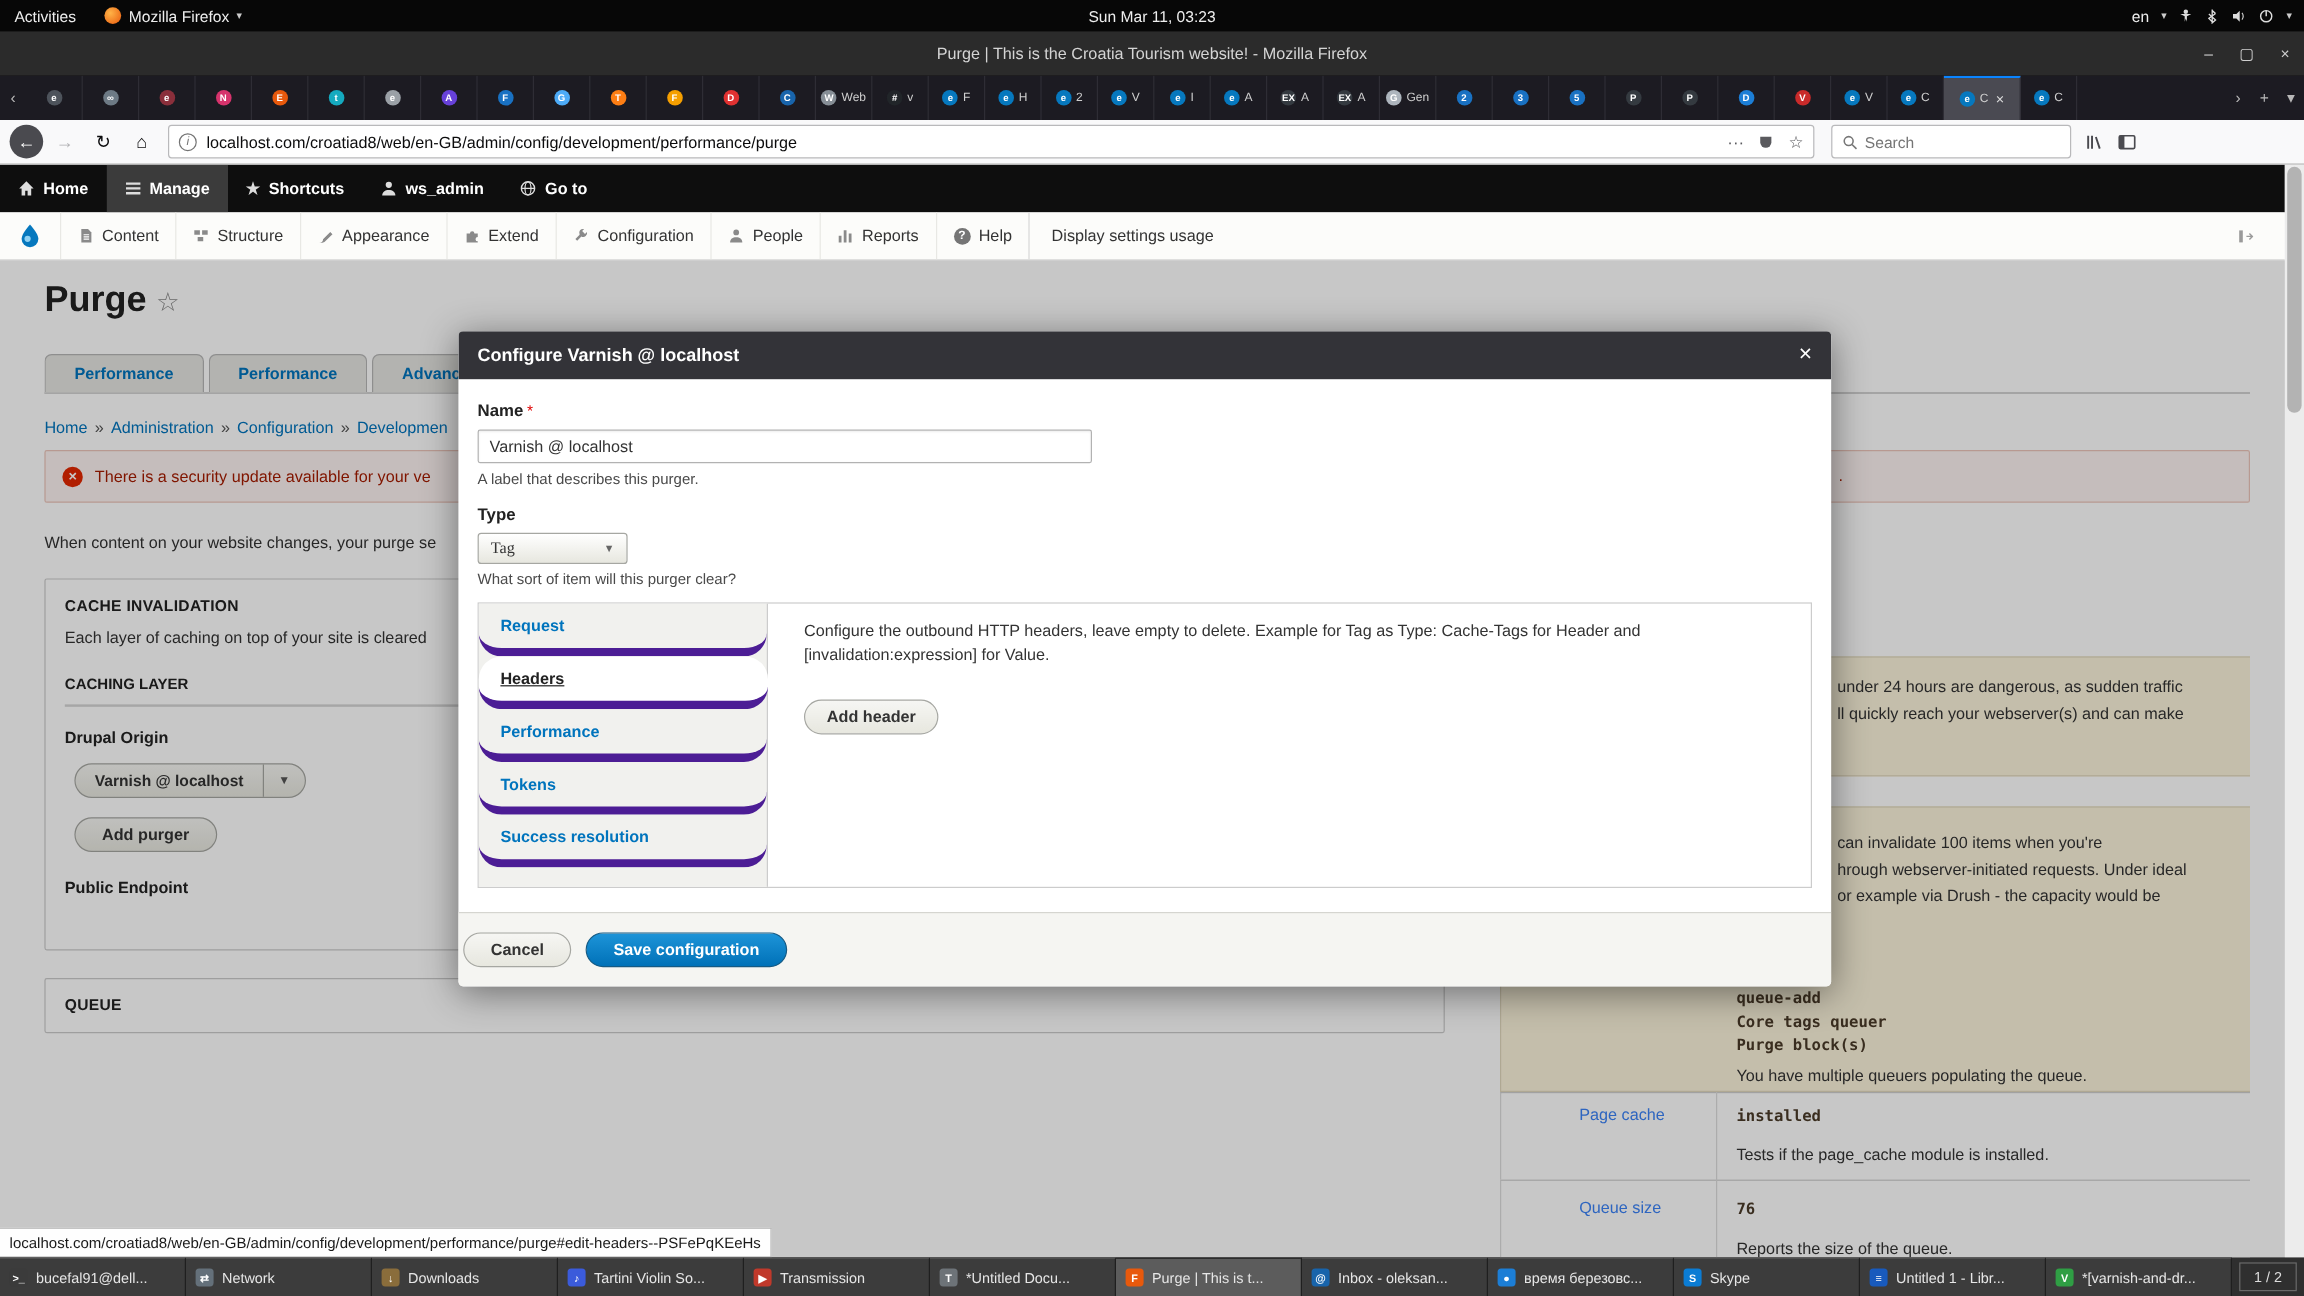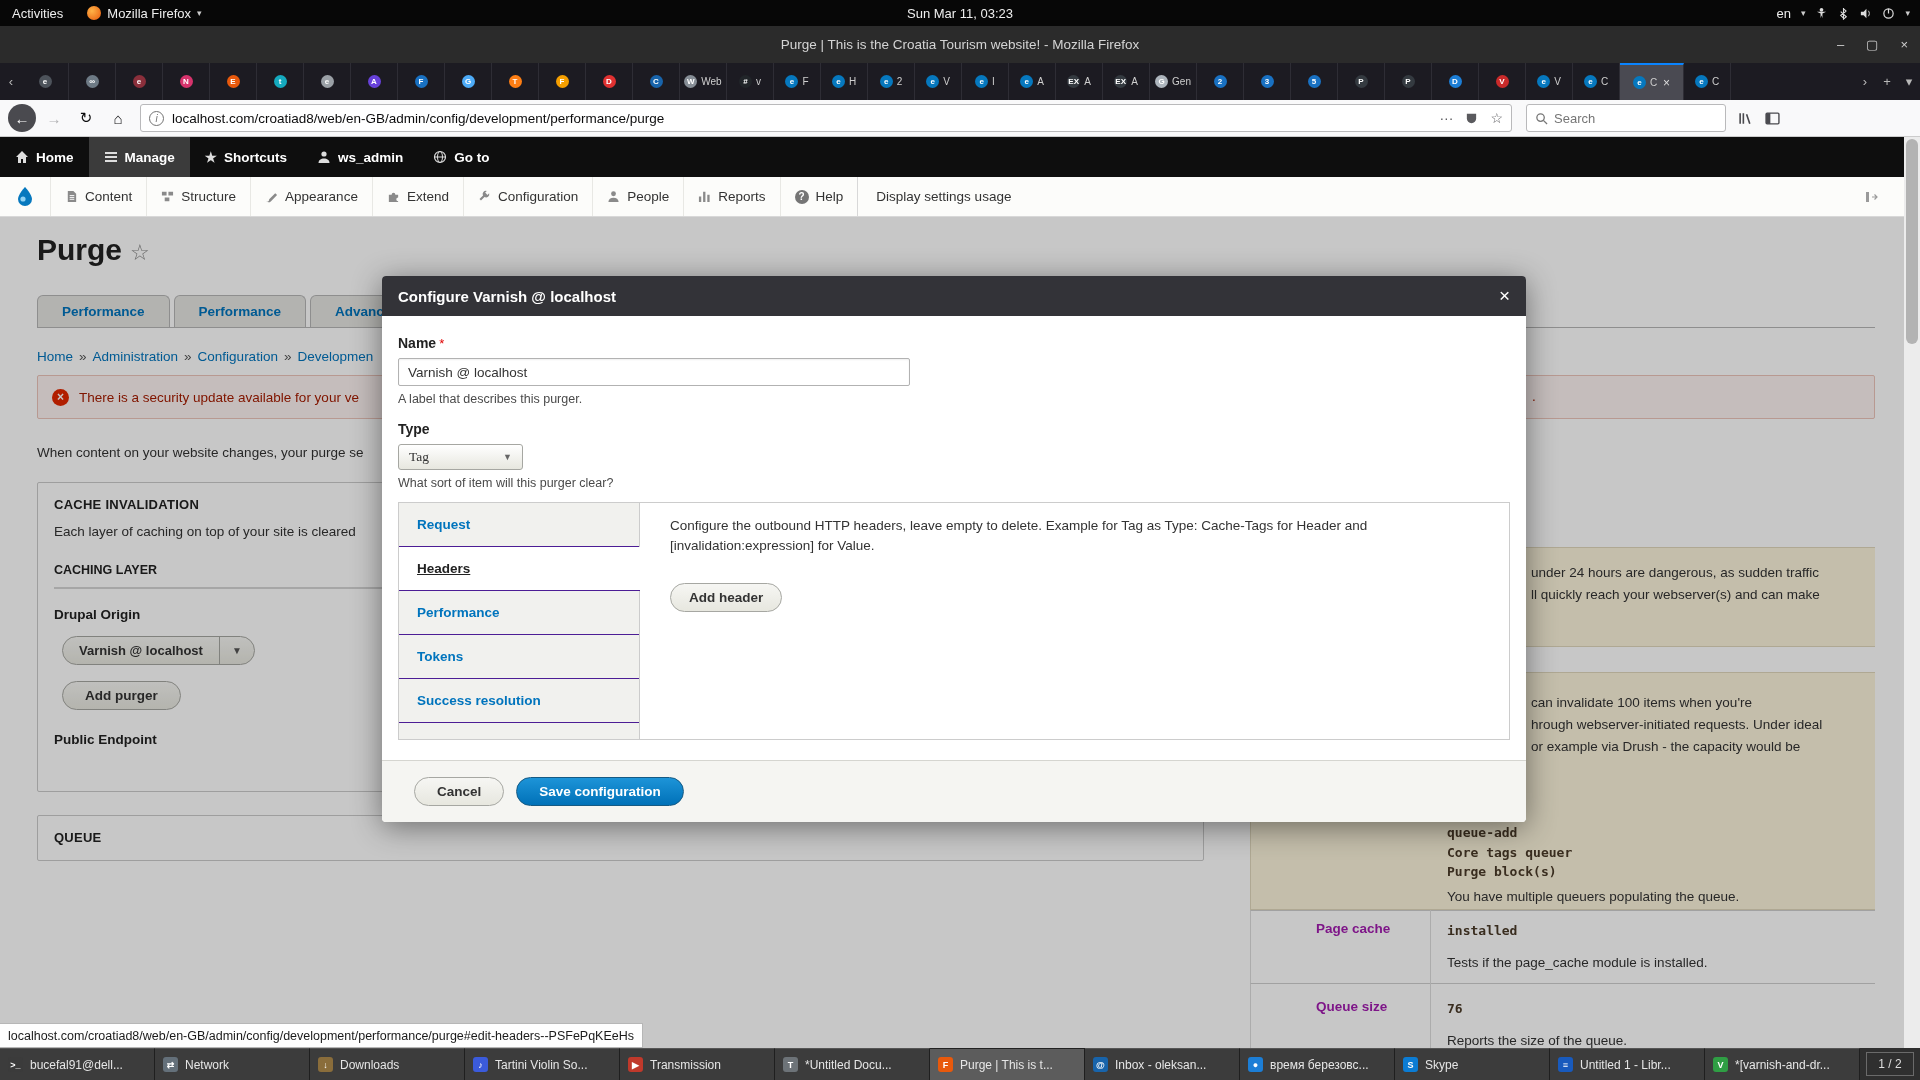--- a/index.html
+++ b/index.html
@@ -103,21 +103,21 @@
   #fs-queue { left:37px; top:678px; width:1167px; height:46px; padding:14px 16px; }
 
   
   .diag-block { position:absolute; left:1250px; width:625px; }
   #diag-warn-a { top:410px; height:100px; background:#fcf4dc; border:1px solid #e0d8bd; border-right:none; }
   #diag-warn-b { top:535px; height:238px; background:#fcf4dc; border:1px solid #e0d8bd; border-right:none; }
   #diag-row-1 { top:773px; height:73px; background:#fff; border-top:1px solid #cfcfcf; border-left:1px solid #dddddd; }
   #diag-row-2 { top:846px; height:65px; background:#fff; border-top:1px solid #cfcfcf; border-left:1px solid #dddddd; }
   .frag { position:absolute; font-size:13.5px; color:#333; white-space:nowrap; }
   .code { font-family:"DejaVu Sans Mono", monospace; font-weight:bold; font-size:13px; color:#4a3a28; }
-  .dlabel { font-size:13.5px; font-weight:bold; color:#a21caf;padding-left:28px; }
+  .dlabel { font-size:13.5px; font-weight:normal; color:#3b82f6;padding-left:28px; }
   #diag-col-divider { position:absolute; left:1430px; top:773px; width:1px; height:138px; background:#ddd; }
 
   
   #page-overlay { position:absolute; left:0; top:80px; width:1904px; height:831px; background:rgba(0,0,0,0.22); z-index:30; }
 
   
   #v-scrollbar { position:absolute; left:1904px; top:0; width:16px; height:911px; background:#ececec; }
   #v-thumb { position:absolute; left:2px; top:2px; width:12px; height:205px; background:#b3b3b3; border-radius:6px; }
 
   
@@ -132,33 +132,33 @@
   .txtin { border:1px solid #b2b2b2; border-radius:2px; height:28px; padding:0 9px; font-size:13.5px; color:#333;
            background:#fff; box-shadow:inset 0 1px 2px rgba(0,0,0,.07); font-family:"Liberation Sans",sans-serif; display:block; }
   #name-input { width:512px; margin-top:6px; }
   .fdesc2 { margin-top:6px; font-size:12.5px; color:#4a4a4a; }
   #type-row { margin-top:14px; }
   .sel { display:inline-flex; align-items:center; border:1px solid #a6a7a2; border-radius:3px;
          background:linear-gradient(#ffffff,#e7e7df); padding:4px 10px; font-size:13.5px; color:#333; margin-top:6px; width:125px;font-family:Liberation Serif, serif; }
   .sel .ar { margin-left:auto; color:#666; font-size:9px; }
   #vtabs { margin-top:12px; height:238px; border:1px solid #ccc; display:flex; }
   #vtab-menu { width:241px; background:#f1f1ee; border-right:1px solid #ccc; }
-  .vtab { height:44px; display:flex; align-items:center; padding-left:18px; border-bottom:1px solid #4c1d95;
-          color:#0074bd; font-size:13.5px; font-weight:bold; }
+  .vtab { height:44px; display:flex; align-items:center; padding-left:18px; border-bottom:7px solid #4c1d95;
+          color:#0074bd; font-size:13.5px; font-weight:bold;border-radius:19px; }
   .vtab.active { background:#fff; color:#222; text-decoration:underline; margin-right:-1px; }
   #vtab-pane { flex:1; padding:13px 38px 0 30px; position:relative; }
   #pane-desc { font-size:13.5px; color:#333; max-width:745px; line-height:1.45; }
   #hdr-table { margin-top:12px; width:100%; }
   #hdr-table .thead { display:flex; background:#f7f7f4; border-top:1px solid #ccc; border-bottom:1px solid #ccc; }
   #hdr-table .th { flex:0 0 50%; font-size:12px; font-weight:bold; color:#222; padding:8px 2px; letter-spacing:.02em; }
   #hdr-table .trow { display:flex; padding:10px 0 0 0; }
   .cellin { width:380px; }
   #add-header-btn { margin-top:16px; padding:6px 18px; }
   #modal-footer { position:absolute; left:0; bottom:0; width:100%; height:62px; background:#f5f5f2;
-                  border-top:1px solid #d5d5d0; display:flex; align-items:center; gap:12px; padding-left:32px; }
+                  border-top:1px solid #d5d5d0; display:flex; align-items:center; gap:12px; padding-left:4px; }
 
   
   #status-tip { position:absolute; left:0; top:1023px; height:25px; background:#fefefe; border:1px solid #b6b6b6; border-left:none;
                 display:inline-flex; align-items:center; padding:0 8px; font-size:12.5px; color:#1a1a1a; z-index:300; white-space:nowrap; }
 
   
   #taskbar { position:absolute; left:0; top:1048px; width:1920px; height:32px; background:#2f2f2f; display:flex; z-index:500; }
   .task { flex:0 0 155px; display:flex; align-items:center; gap:7px; padding:0 8px; background:#3c3c3c;
           border-right:1px solid #1f1f1f; border-top:1px solid #555; overflow:hidden; }
   .task.active { background:#5c5c5c; border-top:1px solid #222; }

